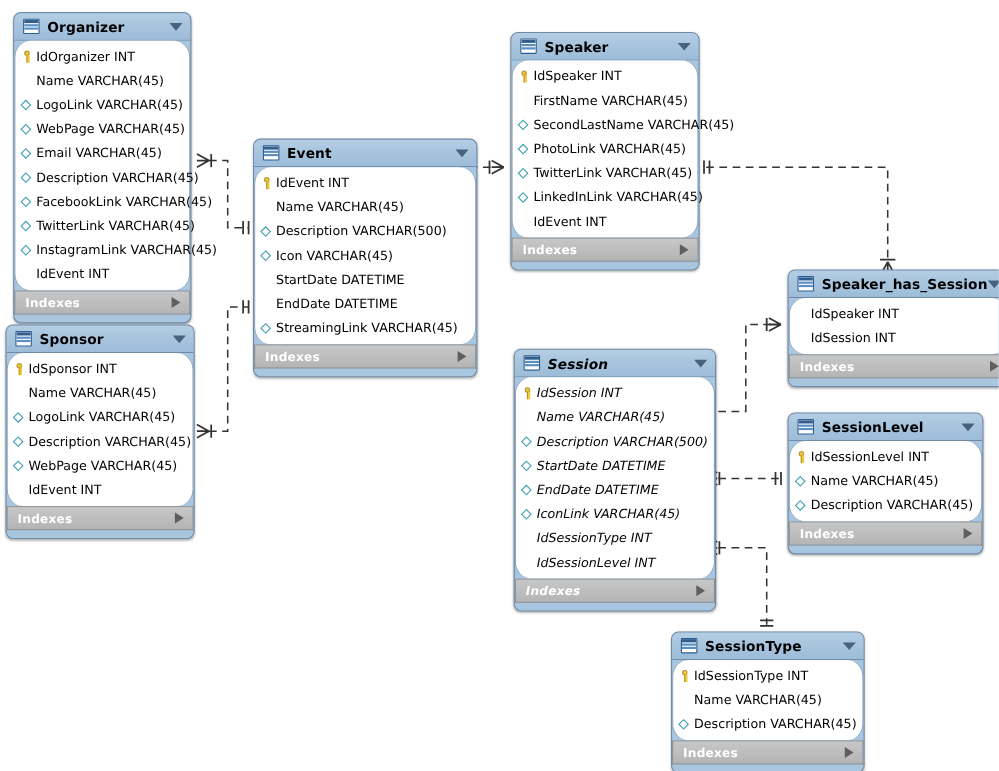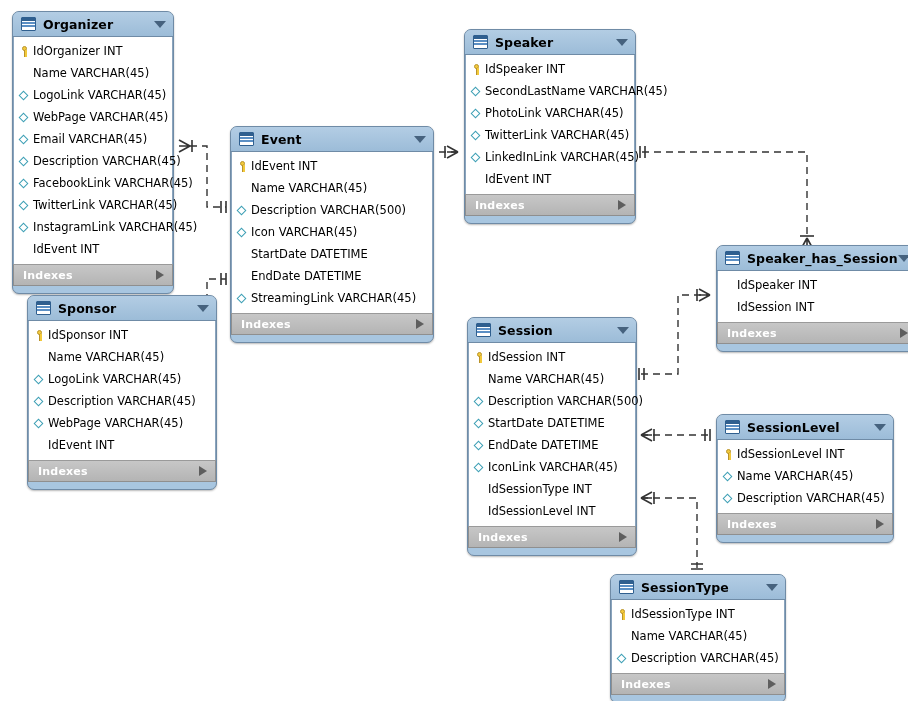--- a/index.html
+++ b/index.html
@@ -78,20 +78,21 @@
     flex: 0 0 auto;
     border-left: 6px solid transparent;
     border-right: 6px solid transparent;
     border-top: 7px solid #46627e;
   }
   .tbl-cols {
     background: #ffffff;
     border-left: 1px solid #8aa4bd;
     border-right: 1px solid #8aa4bd;
     padding: 3px 0 4px 0;
+    border-radius: 15px;
   }
   .col {
     display: flex;
     align-items: center;
     height: 22px;
     padding-left: 5px;
     font-size: 11.5px;
     color: #000000;
     white-space: nowrap;
   }
@@ -298,21 +299,21 @@
           <div class="col">
             <span class="ic dia-fk"></span>
             <span class="lbl">IdEvent INT</span>
           </div>
         </div>
         <div class="tbl-idx">
           <span class="idx-lbl">Indexes</span>
           <span class="caret-right"></span>
         </div>
       </div>
-      <div class="tbl" style="left: 27px; top: 295px; width: 190px;">
+      <div class="tbl" style="left: 5px; top: 295px; width: 172px;">
         <div class="tbl-head">
           <span class="tbl-icon">
             <i></i>
             <i></i>
             <i></i>
           </span>
           <span class="tbl-title">Sponsor</span>
           <span class="caret-down"></span>
         </div>
         <div class="tbl-cols">
@@ -400,20 +401,24 @@
           </span>
           <span class="tbl-title">Speaker</span>
           <span class="caret-down"></span>
         </div>
         <div class="tbl-cols">
           <div class="col">
             <span class="ic key"></span>
             <span class="lbl">IdSpeaker INT</span>
           </div>
           <div class="col">
+            <span class="ic dia-filled"></span>
+            <span class="lbl">FirstName VARCHAR(45)</span>
+          </div>
+          <div class="col">
             <span class="ic dia"></span>
             <span class="lbl">SecondLastName VARCHAR(45)</span>
           </div>
           <div class="col">
             <span class="ic dia"></span>
             <span class="lbl">PhotoLink VARCHAR(45)</span>
           </div>
           <div class="col">
             <span class="ic dia"></span>
             <span class="lbl">TwitterLink VARCHAR(45)</span>
@@ -425,21 +430,21 @@
           <div class="col">
             <span class="ic dia-fk"></span>
             <span class="lbl">IdEvent INT</span>
           </div>
         </div>
         <div class="tbl-idx">
           <span class="idx-lbl">Indexes</span>
           <span class="caret-right"></span>
         </div>
       </div>
-      <div class="tbl" style="left: 467px; top: 317px; width: 170px;">
+      <div class="tbl" style="left: 467px; top: 317px; width: 184px; font-style: italic;">
         <div class="tbl-head">
           <span class="tbl-icon">
             <i></i>
             <i></i>
             <i></i>
           </span>
           <span class="tbl-title">Session</span>
           <span class="caret-down"></span>
         </div>
         <div class="tbl-cols">
@@ -499,21 +504,21 @@
           <div class="col">
             <span class="ic dia-fk"></span>
             <span class="lbl">IdSession INT</span>
           </div>
         </div>
         <div class="tbl-idx">
           <span class="idx-lbl">Indexes</span>
           <span class="caret-right"></span>
         </div>
       </div>
-      <div class="tbl" style="left: 716px; top: 375px; width: 178px; margin-top: 39px;">
+      <div class="tbl" style="left: 716px; top: 375px; width: 178px;">
         <div class="tbl-head">
           <span class="tbl-icon">
             <i></i>
             <i></i>
             <i></i>
           </span>
           <span class="tbl-title">SessionLevel</span>
           <span class="caret-down"></span>
         </div>
         <div class="tbl-cols">

